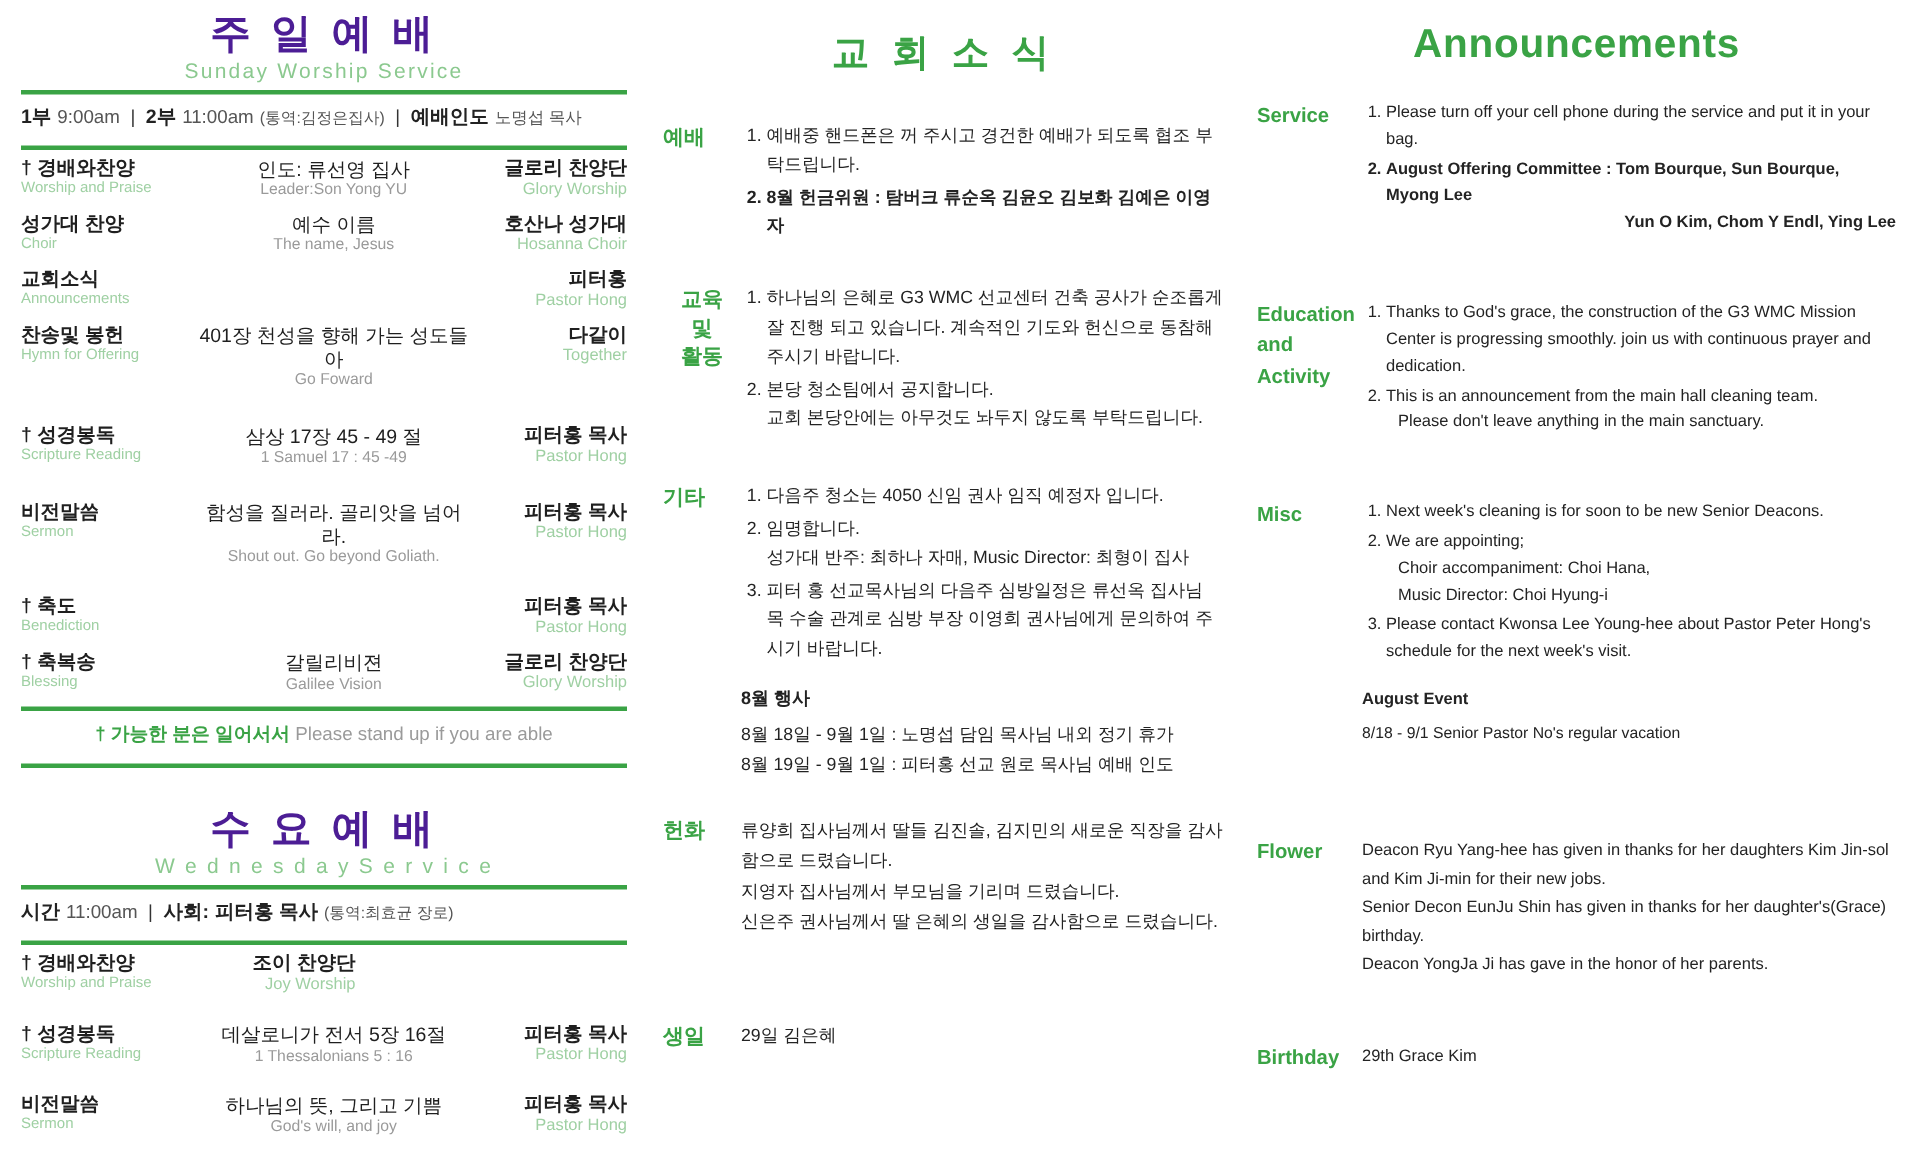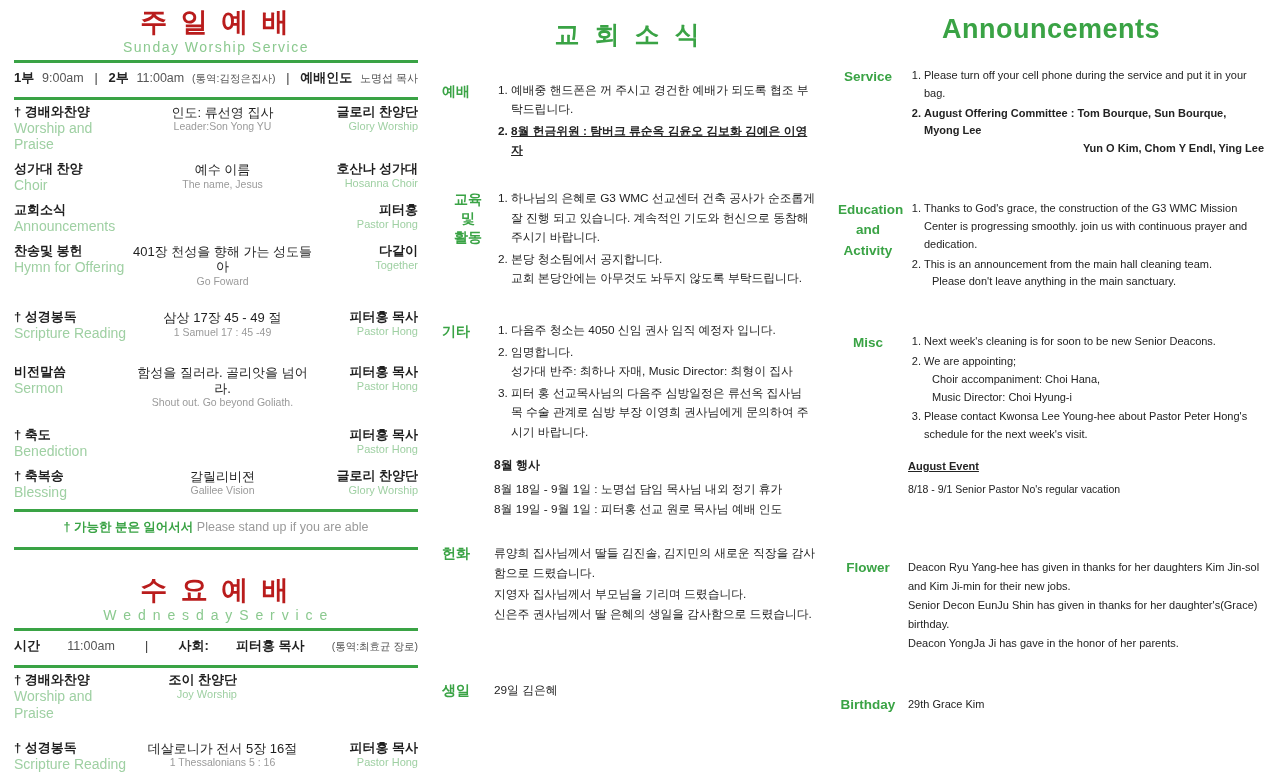--- a/index.html
+++ b/index.html
@@ -25,58 +25,58 @@
   .col1 {
     width: 430px;
     padding: 8px 12px 0 14px;
   }
   .svc-title {
     text-align: center;
   }
   .svc-title .ko {
     font-size: 27px;
     font-weight: bold;
-    color: #b91c1c;
+    color: #4c1d95;
     letter-spacing: 3px;
     line-height: 1.1;
   }
   .svc-title .en {
     font-size: 14px;
     color: #8bc98f;
     letter-spacing: 1.5px;
     margin-top: 1px;
   }
   .rule {
     height: 3px; background: #3aa345;
     margin: 5px 0 0 0;
   }
 
   .svc-meta {
-    display: flex; justify-content: space-between; align-items: baseline;
+    display: flex; justify-content: flex-start; align-items: baseline;
     gap: 4px;
     padding: 6px 0 5px 0;
     font-size: 12.5px;
   }
   .svc-meta .strong { font-weight: bold; font-size: 13px; color: #222; }
   .svc-meta .muted { color: #555; }
   .svc-meta .sep { color: #333; margin: 0 3px; }
 
   .rows { }
   .row {
     display: flex;
     align-items: flex-start;
     padding: 5px 0 4px 0;
     min-height: 22px;
   }
   .row .c-left { width: 118px; }
   .row .c-mid { flex: 1; text-align: center; }
   .row .c-right { width: 105px; text-align: right; }
 
   .lbl-ko { font-size: 13px; font-weight: bold; color: #1f1f1f; line-height: 1.15; }
-  .lbl-en { font-size: 14px; color: #9fd0a3; line-height: 1.2; }
+  .lbl-en { font-size: 10px; color: #9fd0a3; line-height: 1.2; }
   .mid-ko { font-size: 13px; color: #1f1f1f; line-height: 1.2; text-align: center; }
   .mid-en { font-size: 10.5px; color: #9a9a9a; line-height: 1.2; }
   .r-ko { font-size: 13px; font-weight: bold; color: #1f1f1f; line-height: 1.15; }
   .r-en { font-size: 11px; color: #9fd0a3; line-height: 1.2; }
 
   .standup {
     text-align: center;
     padding: 7px 0 6px 0;
     font-size: 12.5px;
   }
@@ -114,57 +114,57 @@
   .blk .body {
     flex: 1;
     font-size: 11.8px;
     line-height: 1.62;
     color: #232323;
   }
   ol.numlist {
     margin: 0; padding-left: 17px;
   }
   ol.numlist > li { margin-bottom: 3px; }
-  ol.numlist > li.b { font-weight: bold; text-decoration: underline; }
+  ol.numlist > li.b { font-weight: bold; }
   .sub { display: block; }
   .ev-title { font-weight: bold; font-size: 12px; margin-bottom: 4px; }
   .ev-line { font-size: 11.8px; line-height: 1.7; }
   .plain-line { line-height: 1.72; }
 
   
   .col3 {
     width: 450px;
     padding: 14px 16px 0 8px;
   }
   .c3-title {
     text-align: center;
     font-size: 27px; font-weight: bold; color: #3aa345;
     letter-spacing: 0.5px;
     margin-bottom: 22px;
   }
   .a-blk { display: flex; margin-bottom: 24px; }
   .a-blk .tag {
     width: 70px; flex: 0 0 70px;
     color: #3aa345; font-weight: bold; font-size: 13.5px;
-    text-align: center;
+    text-align: left;
     padding-right: 10px;
     line-height: 1.5;
   }
   .a-blk .body {
     flex: 1;
     font-size: 11px;
     line-height: 1.62;
     color: #232323;
   }
   .a-blk .body ol { margin: 0; padding-left: 16px; }
   .a-blk .body ol > li { margin-bottom: 2px; }
   .ind { display: block; padding-left: 16px; text-align: right; }
   .ind2 { display: block; padding-left: 8px; }
   .aug-ev { margin-top: 14px; }
-  .aug-ev .h { font-weight: bold; font-size: 11px; margin-bottom: 4px; text-decoration: underline; }
+  .aug-ev .h { font-weight: bold; font-size: 11px; margin-bottom: 4px; }
   .aug-ev .l { font-size: 10.5px; line-height: 1.75; }
 </style>
 </head>
 <body>
 
 <div class="page">
 
   <div class="col1">
 
     <div class="svc-title">

